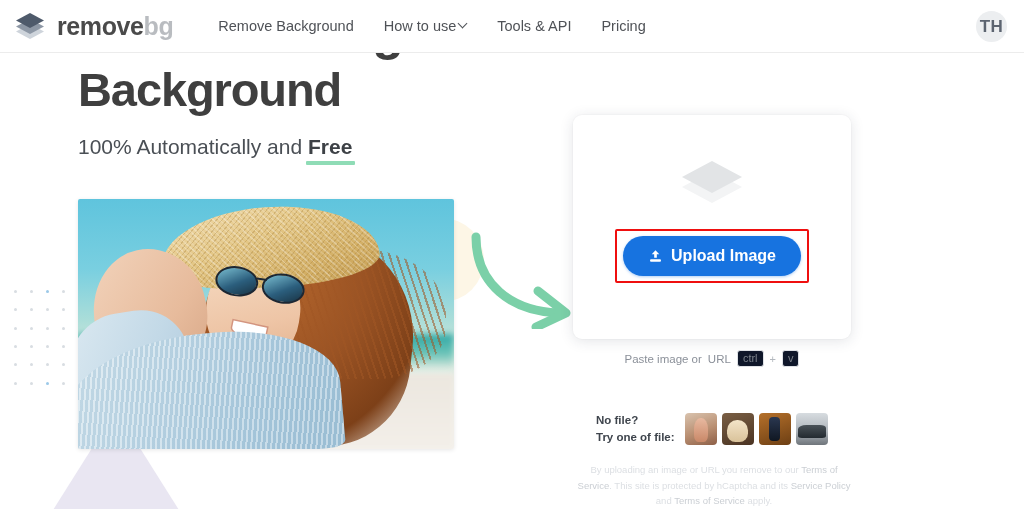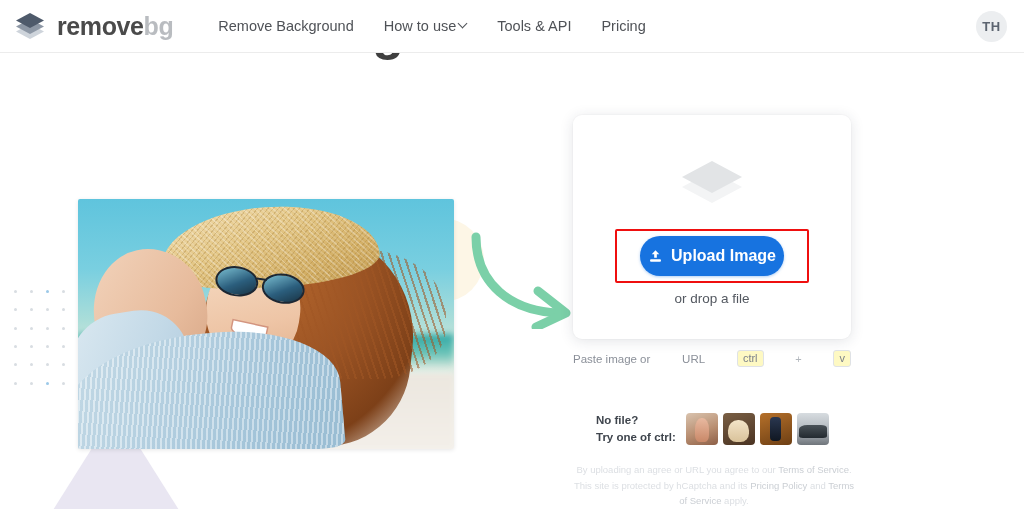--- a/index.html
+++ b/index.html
@@ -51,21 +51,21 @@
     content:""; position:absolute; left:0; top:0;
     width:6px; height:6px;
     border-right:1.6px solid #4f5257; border-bottom:1.6px solid #4f5257;
     transform:rotate(45deg);
   }
 
   .avatar {
     position:absolute; right:17px; top:11px;
     width:31px; height:31px; border-radius:50%;
     background:#eceef0; color:#5c6470;
-    font-size:13px; font-weight:600;
+    font-size:17px; font-weight:600;
     display:flex; align-items:center; justify-content:center;
     letter-spacing:0.5px; cursor:pointer;
   }
 
   
   .hero { position:absolute; left:0; top:53px; width:540px; height:456px; }
 
   .headline-clip {
     position:absolute; left:78px; top:-8px; width:420px; height:22px;
     overflow:hidden;
@@ -240,43 +240,43 @@
   .stack-icon .d2 { top:10px; background:#f3f4f5; }
 
   .upl-highlight {
     position:absolute; left:42px; top:114px;
     width:194px; height:54px;
     border:2.5px solid #ef0f0f; border-radius:2px;
     pointer-events:none; z-index:5;
   }
   .upload-btn {
     position:absolute; left:50%; top:121px; transform:translateX(-50%);
-    width:144px; height:40px;
+    width:178px; height:40px;
     background:#1773e0; border-radius:20px;
     display:flex; align-items:center; justify-content:center; gap:8px;
     color:#fff; font-size:16px; font-weight:bold;
     cursor:pointer; border:none;
     box-shadow:0 1px 3px rgba(23,115,224,.35);
   }
   .upl-ico { width:15px; height:15px; position:relative; flex:0 0 auto; }
 
   .drop-text {
     position:absolute; left:0; right:0; top:176px;
     text-align:center; font-size:13.5px; color:#535860;
   }
 
   .paste-row {
     position:absolute; left:573px; top:350px; width:278px;
-    display:flex; align-items:center; justify-content:space-between; gap:6px;
+    display:flex; align-items:center; justify-content:center; gap:6px;
     font-size:11.5px; color:#8b9099;
   }
   .paste-row .url { color:#8b9099; cursor:pointer; }
   .kbd {
     display:inline-block; padding:1px 5px 2px; font-size:11px;
-    border:1px solid #dfe2e6; border-radius:3px; color:#7c828b; background:#fef9c3;
+    border:1px solid #dfe2e6; border-radius:3px; color:#7c828b; background:#0f172a;
   }
   .plus { color:#b2b7bd; font-size:11px; }
 
   
   .samples {
     position:absolute; left:596px; top:412px;
     display:flex; align-items:center; gap:10px;
   }
   .samples-label {
     font-size:11.5px; font-weight:bold; color:#3f454d; line-height:1.45; white-space:nowrap;
@@ -338,21 +338,25 @@
 
     <div class="avatar">TH</div>
   </div>
 
   <div class="hero">
 
     <div class="headline-clip">
       <div class="ghost">Remove Image</div>
     </div>
 
-
+    <div class="headline">Background</div>
+
+    <div class="subline">
+      <span>100% Automatically and </span><span class="free">Free</span>
+    </div>
 
     <div class="dots">
       <i></i>
         <i></i>
         <i class="blue"></i>
         <i></i>
       <i></i>
         <i></i>
         <i></i>
         <i></i>
@@ -413,42 +417,41 @@
     <button class="upload-btn">
       <svg class="upl-ico" viewBox="0 0 16 16">
         <path d="M8 1.2 L12 5.6 H9.4 V9.4 H6.6 V5.6 H4 Z" fill="#ffffff"></path>
         <rect x="2.2" y="11" width="11.6" height="2.6" rx="1" fill="#ffffff"></rect>
       </svg>
       <span>Upload Image</span>
     </button>
 
     <div class="upl-highlight"></div>
 
-    <div class="drop-text">or drop a file</div>
   </div>
 
   <div class="paste-row">
     <span>Paste image or </span>
       <span class="url">URL</span>
     <span class="kbd">ctrl</span>
     <span class="plus">+</span>
     <span class="kbd">v</span>
   </div>
 
   <div class="samples">
     <div class="samples-label">
       <div>No file?</div>
-      <div>Try one of ctrl:</div>
+      <div>Try one of file:</div>
     </div>
     <div class="thumbs">
       <div class="thumb th1"></div>
       <div class="thumb th2"></div>
       <div class="thumb th3"></div>
       <div class="thumb th4"></div>
     </div>
   </div>
 
   <div class="legal">
-    <span>By uploading an agree or URL you agree to our </span><b>Terms of Service</b><span>. This site is</span>
-    <span>protected by hCaptcha and its </span><b>Pricing Policy</b><span> and </span><b>Terms of Service</b><span> apply.</span>
+    <span>By uploading an image or URL you remove to our </span><b>Terms of Service</b><span>. This site is</span>
+    <span>protected by hCaptcha and its </span><b>Service Policy</b><span> and </span><b>Terms of Service</b><span> apply.</span>
   </div>
 
 </div>
 
 </body></html>

